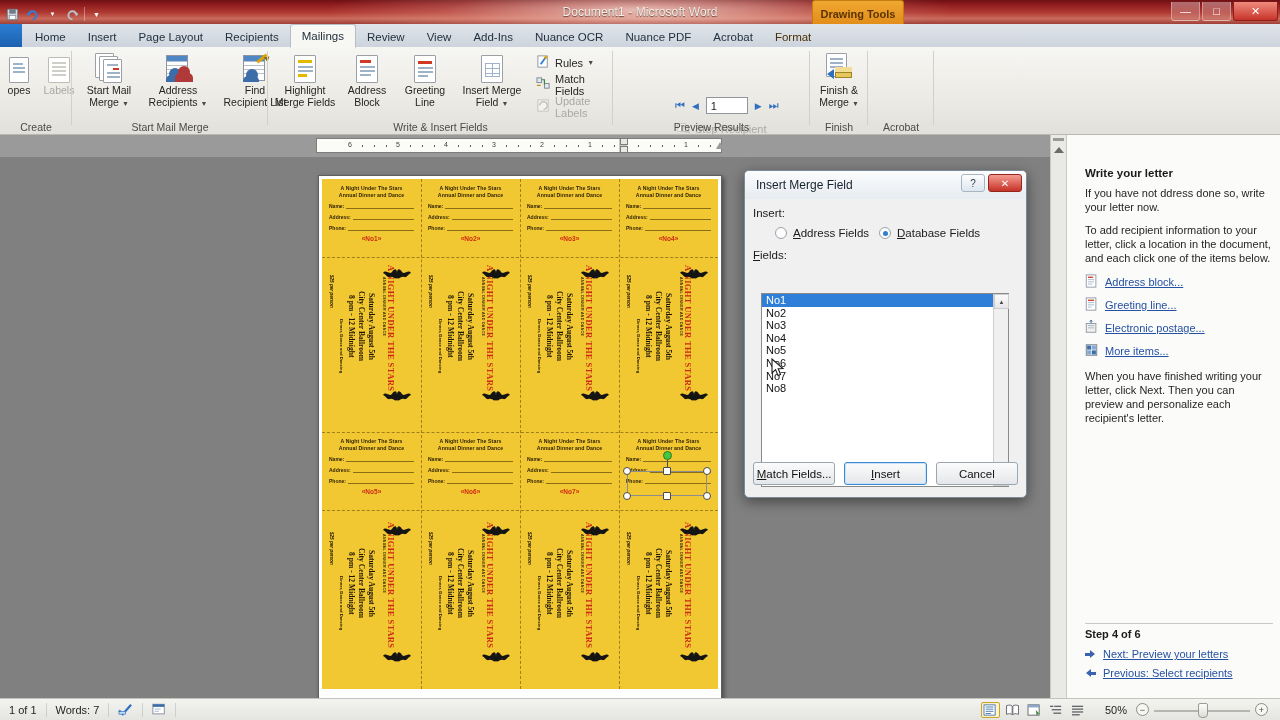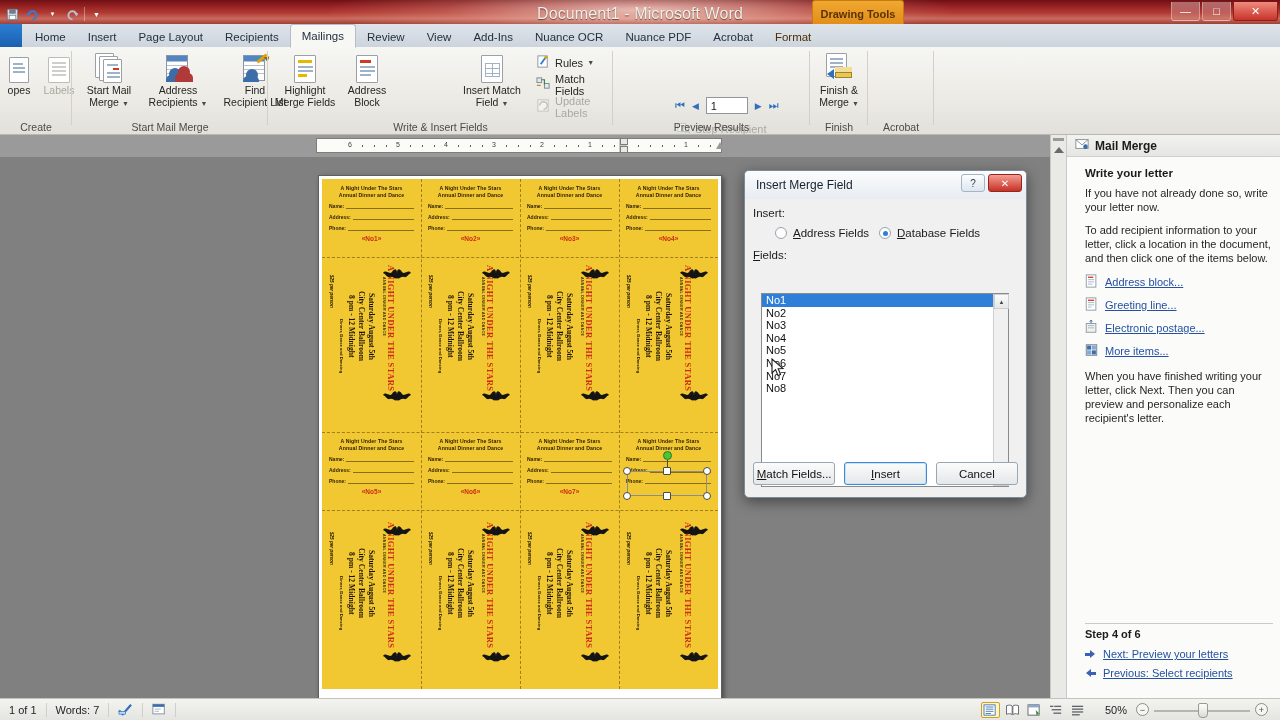--- a/index.html
+++ b/index.html
@@ -24,21 +24,21 @@
   }
   .qat {
     position:absolute; left:2px; top:2px; height:24px; display:flex; align-items:center; gap:3px;
     padding:0 6px 0 2px;
   }
   .qat-btn { width:17px; height:17px; display:flex; align-items:center; justify-content:center;
     border-radius:2px; color:#fff; font-size:11px; }
   .qat-sep { width:1px; height:14px; background:rgba(255,255,255,.35); }
   .win-title {
     position:absolute; left:0; top:5px; width:1280px; text-align:center;
-    font-size:16px; color:#f3efe7; text-shadow:0 1px 1px rgba(0,0,0,.55);
+    font-size:12px; color:#f3efe7; text-shadow:0 1px 1px rgba(0,0,0,.55);
     letter-spacing:.1px;
   }
   .ctxtab {
     position:absolute; left:812px; top:0px; width:92px; height:27px;
     background:linear-gradient(to bottom,#f0a830,#e08a17);
     border:1px solid #c67c10; border-bottom:none; border-radius:3px 3px 0 0;
     display:flex; align-items:center; justify-content:center;
     font-size:11px; font-weight:bold; color:#5a3305;
   }
   .wincontrols { position:absolute; right:2px; top:2px; display:flex; gap:2px; }
@@ -449,30 +449,42 @@
         <div class="pg" style="width:22px;height:28px;">
             <div class="ln rd" style="top:4px;width:11px;height:3px;"></div>
             <div class="ln" style="top:10px;width:15px;"></div>
             <div class="ln" style="top:14px;width:15px;"></div>
             <div class="ln" style="top:18px;width:11px;"></div>
           </div>
       </div>
       <span>Address</span>
       <span>Block</span>
     </div>
+    <div class="btn-big" style="left:128px; width:58px;">
+      <div class="ico">
+        <div class="pg" style="width:22px;height:28px;">
+            <div class="ln rd" style="top:5px;width:14px;height:3px;"></div>
+            <div class="ln" style="top:11px;width:15px;"></div>
+            <div class="ln" style="top:15px;width:15px;"></div>
+            <div class="ln" style="top:19px;width:10px;"></div>
+          </div>
+      </div>
+      <span>Greeting</span>
+      <span>Line</span>
+    </div>
     <div class="btn-big" style="left:186px; width:76px;">
       <div class="ico">
         <div class="pg" style="width:22px;height:28px;">
           <div style="position:absolute;left:3px;top:7px;width:15px;height:14px;border:1px solid #9fb3c8;"></div>
           <div style="position:absolute;left:3px;top:12px;width:15px;height:1px;background:#9fb3c8;"></div>
           <div style="position:absolute;left:3px;top:16.5px;width:15px;height:1px;background:#9fb3c8;"></div>
           <div style="position:absolute;left:10px;top:7px;width:1px;height:14px;background:#9fb3c8;"></div>
         </div>
       </div>
-      <span>Insert Match</span>
+      <span>Insert Merge</span>
       <span><span>Field</span> <span class="caret">▼</span></span>
     </div>
 
     <div class="btn-small" style="left:266px; top:6px;">
       <span><svg width="15" height="15" viewBox="0 0 16 16">
             <rect x="2" y="2" width="10" height="12" fill="#fff" stroke="#8a94a0"></rect>
             <path d="M5 11 L10 4" stroke="#2f7fd8" stroke-width="2"></path>
             <circle cx="10.5" cy="3.5" r="1.6" fill="#e0a500"></circle>
           </svg></span>
       <span>Rules</span>
@@ -913,34 +925,24 @@
   <div class="dotbtn" style="top:503px;">●</div>
   <div class="dotbtn" style="top:528px;">▼</div>
   <div class="sbtn" style="position:absolute; top:547px;">▼</div>
 </div>
 
 <div id="taskpane">
   <div class="tpnub">
     <div style="margin:3px auto 0; width:11px; height:3px; background:#9a9a96;"></div>
     <div style="margin:6px auto 0; width:0;height:0;border-left:5px solid transparent;border-right:5px solid transparent;border-bottom:6px solid #6a6a66;"></div>
   </div>
-  <div class="tp-head">
-    <span style="margin-right:6px;">
-      <svg width="14" height="14" viewBox="0 0 16 16">
-          <rect x="1" y="3" width="14" height="10" fill="#fff" stroke="#7d8894"></rect>
-          <path d="M1 3 L8 9 L15 3" stroke="#7d8894" fill="none"></path>
-          <circle cx="12" cy="11" r="2.6" fill="#3b6ea8"></circle>
-        </svg>
-    </span>
-    <span>Mail Merge</span>
-  </div>
   <div class="tp-body">
     <div class="tp-h2">Write your letter</div>
-    <div class="tp-p">If you have not already done so, write your letter now.</div>
-    <div class="tp-p">To add recipient information to your letter, click a location in the document, and then click one of the items below.</div>
+    <div class="tp-p">If you have not ddress done so, write your letter now.</div>
+    <div class="tp-p">To add recipient information to your letter, click a location in the document, and each click one of the items below.</div>
 
     <div class="tp-item">
       <span><svg width="13" height="14" viewBox="0 0 14 16">
             <rect x="1" y="1" width="11" height="14" fill="#fff" stroke="#8a94a0"></rect>
             <rect x="3" y="3" width="6" height="1.5" fill="#cf3a25"></rect>
             <rect x="3" y="6" width="7" height="1" fill="#9fb3c8"></rect>
             <rect x="3" y="8.5" width="7" height="1" fill="#9fb3c8"></rect>
             <rect x="3" y="11" width="5" height="1" fill="#9fb3c8"></rect>
           </svg></span>
       <span class="tp-link">Address block...</span>

